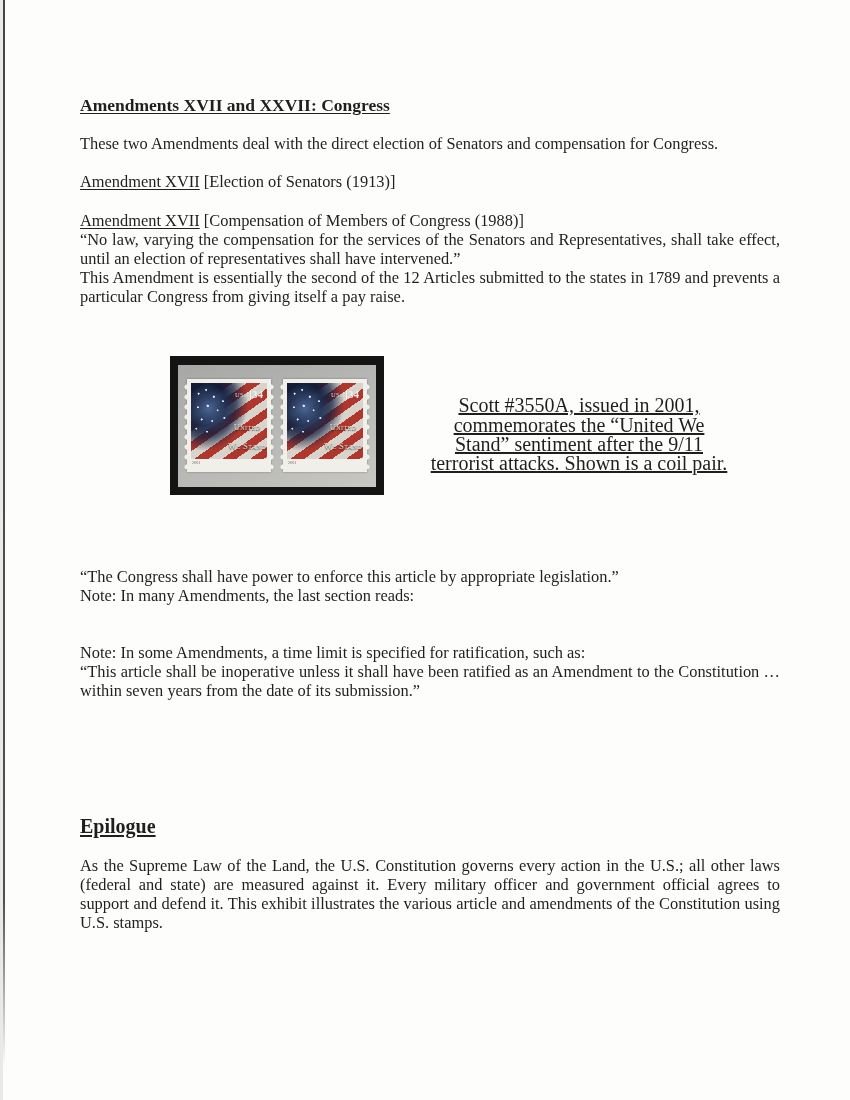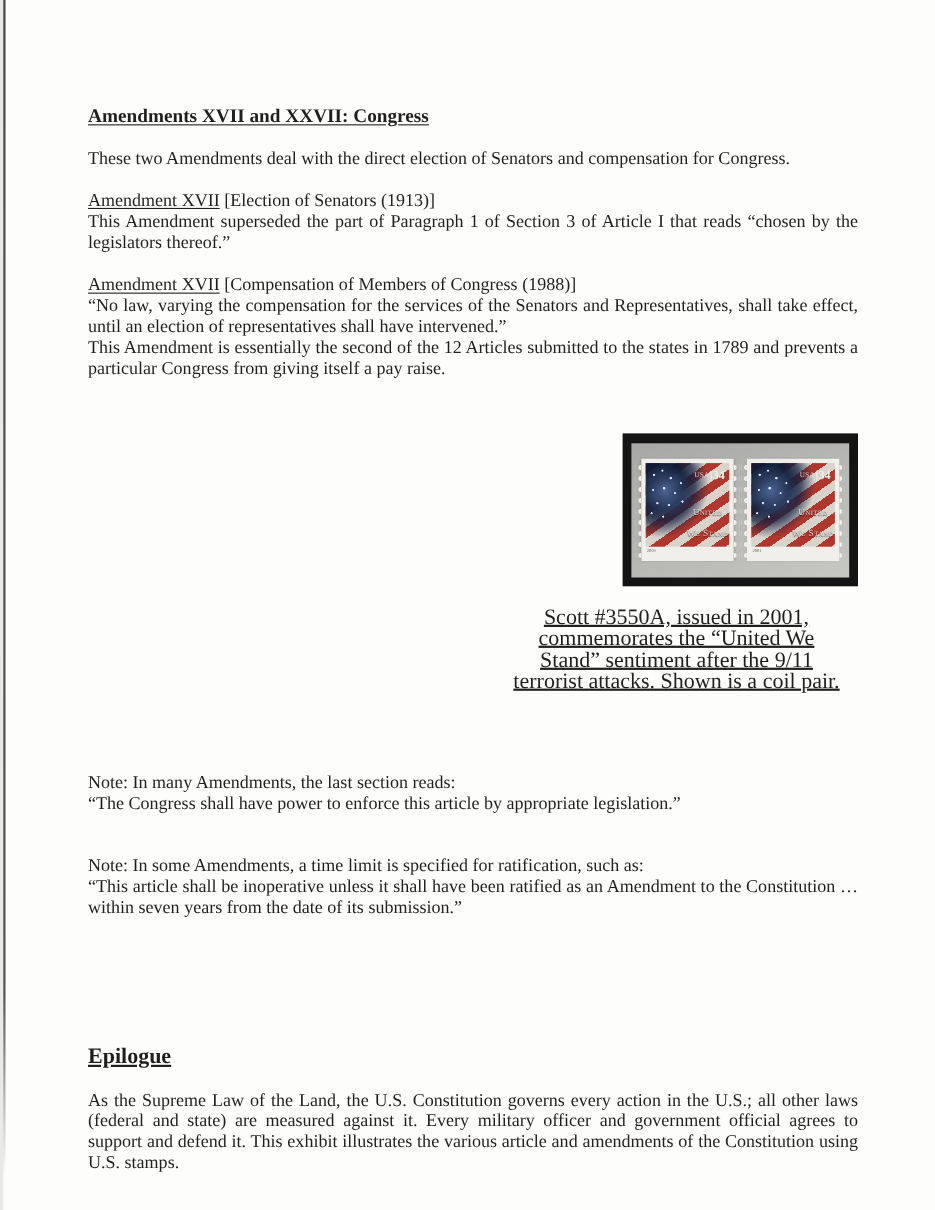--- a/index.html
+++ b/index.html
@@ -16,21 +16,21 @@
                 background: linear-gradient(to bottom, #454547 0%, #505052 82%, rgba(80,80,82,0) 97%); }
   .content { position: relative; padding: 0 70px 0 80px; }
   p { margin: 0; }
   .u { text-decoration: underline; text-underline-offset: 2px; }
   .doc-title { margin: 95px 0 0 0; font-size: 17.5px; line-height: 20px; font-weight: bold; }
   .intro { margin-top: 19px; }
   .section-xvii  { margin-top: 19px; }
   .section-xxvii { margin-top: 20px; }
   .justify { text-align: justify; }
   
-  .exhibit { margin-top: 50px; display: flex; align-items: flex-end; flex-direction: column; }
+  .exhibit { margin-top: 50px; display: flex; align-items: center; }
   .stamp-frame {
     margin-left: 90px; width: 214px; height: 139px; background: #141414;
     display: flex; align-items: center; justify-content: center; flex: none;
   }
   .stamp-mat {
     width: 198px; height: 122px;
     background: linear-gradient(155deg, #a7a7a5 0%, #b5b5b3 45%, #c7c7c3 100%);
     display: flex; align-items: center; justify-content: center;
   }
   .stamp { position: relative; width: 84px; height: 93px; background: #f1efe9;
@@ -86,21 +86,20 @@
   <div class="scan-line"></div>
 
   <div class="content">
 
     <h1 class="doc-title u">Amendments XVII and XXVII: Congress</h1>
 
     <p class="intro">These two Amendments deal with the direct election of Senators and compensation for Congress.</p>
 
     <div class="section-xvii">
       <p class="heading-line"><span class="u">Amendment XVII</span><span> [Election of Senators (1913)]</span></p>
-      <p class="justify">This Amendment superseded the part of Paragraph 1 of Section 3 of Article I that reads “chosen by the legislators thereof.”</p>
     </div>
 
     <div class="section-xxvii">
       <p class="heading-line"><span class="u">Amendment XVII</span><span> [Compensation of Members of Congress (1988)]</span></p>
       <p class="justify">“No law, varying the compensation for the services of the Senators and Representatives, shall take effect, until an election of representatives shall have intervened.”</p>
       <p class="justify">This Amendment is essentially the second of the 12 Articles submitted to the states in 1789 and prevents a particular Congress from giving itself a pay raise.</p>
     </div>
 
     <div class="exhibit">
       <div class="stamp-frame">
@@ -136,22 +135,22 @@
 
         </div>
       </div>
       <div class="caption">Scott #3550A, issued in 2001,
 commemorates the “United We
 Stand” sentiment after the 9/11
 terrorist attacks.  Shown is a coil pair.</div>
     </div>
 
     <div class="note-1">
+      <p>“The Congress shall have power to enforce this article by appropriate legislation.”</p>
       <p>Note: In many Amendments, the last section reads:</p>
-      <p>“The Congress shall have power to enforce this article by appropriate legislation.”</p>
     </div>
 
     <div class="note-2">
       <p>Note: In some Amendments, a time limit is specified for ratification, such as:</p>
       <p class="justify">“This article shall be inoperative unless it shall have been ratified as an Amendment to the Constitution … within seven years from the date of its submission.”</p>
     </div>
 
     <h2 class="epilogue-title u">Epilogue</h2>
     <p class="justify epilogue-body">As the Supreme Law of the Land, the U.S. Constitution governs every action in the U.S.; all other laws (federal and state) are measured against it.  Every military officer and government official agrees to support and defend it.  This exhibit illustrates the various article and amendments of the Constitution using U.S. stamps.</p>
 

